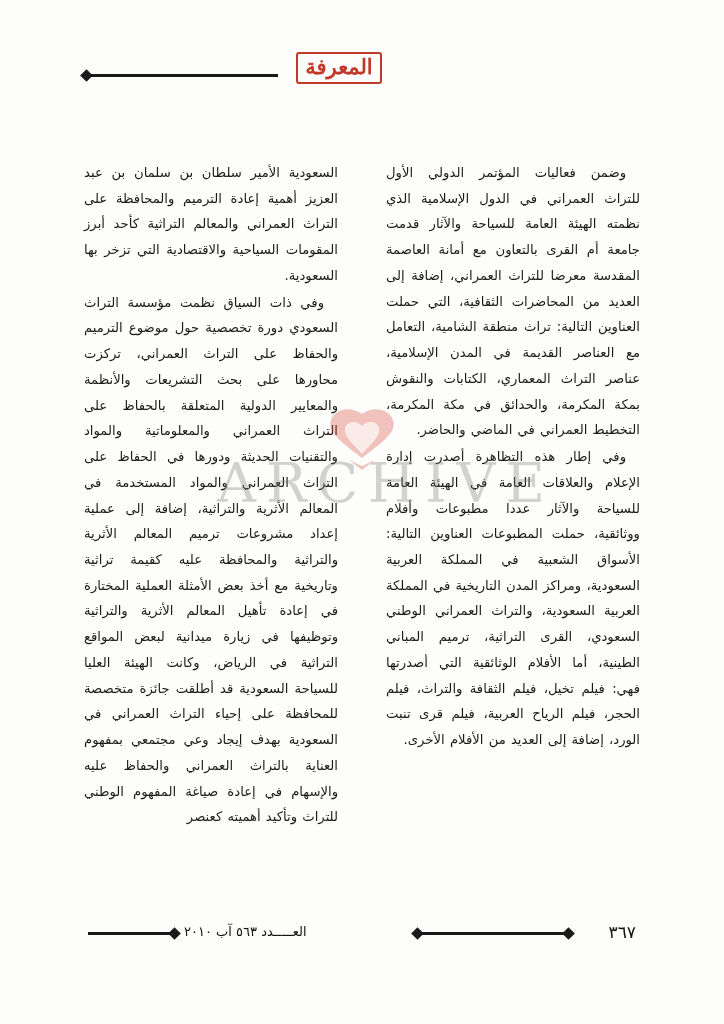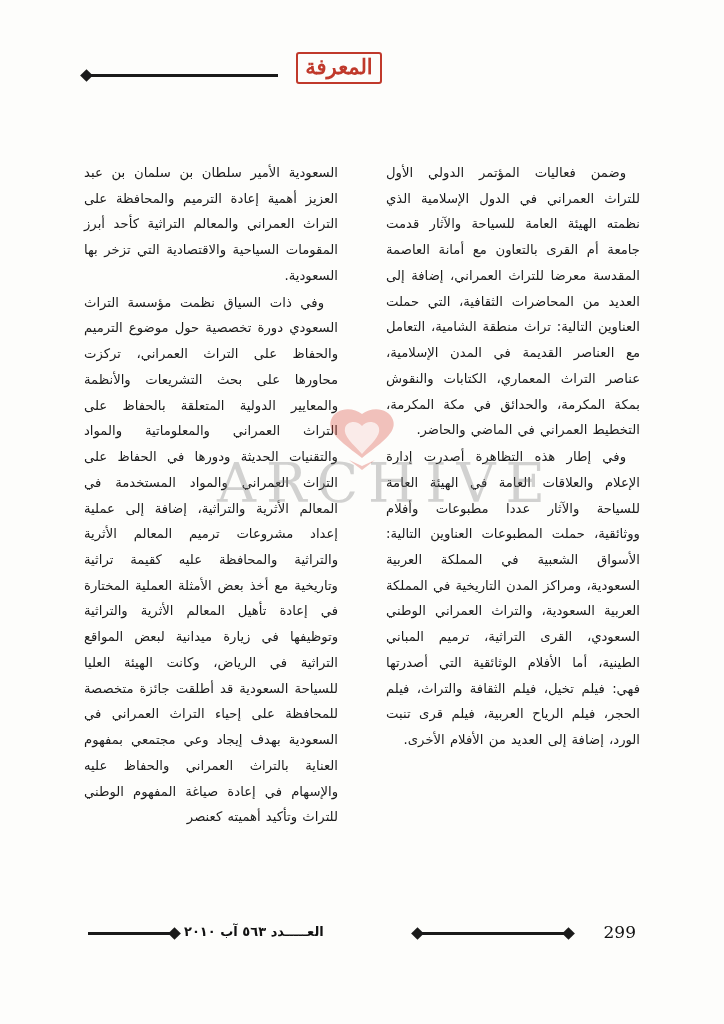--- a/index.html
+++ b/index.html
@@ -191,21 +191,20 @@
     transform: rotate(45deg);
   }
   .footer-issue {
     position: absolute;
     left: 96px;
     top: 2px;
     font-size: 13px;
     direction: rtl;
     color: #111;
     letter-spacing: 1px;
-    font-weight: bold;
   }
   .footer-rule2 {
     position: absolute;
     left: 0;
     top: 10px;
     width: 86px;
     height: 3px;
     background: #1a1a1a;
   }
   .footer-rule2:after {
@@ -248,19 +247,19 @@
   <div class="watermark">
     <svg class="wm-logo" viewBox="0 0 86 74">
       <path d="M43 10 C33 2 16 4 12 16 C8 28 22 38 43 54 C64 38 78 28 74 16 C70 4 53 2 43 10 Z" fill="#d94b3e" opacity="0.75"></path>
       <path d="M43 22 C38 16 28 17 26 24 C24 32 34 40 43 50 C52 40 62 32 60 24 C58 17 48 16 43 22 Z" fill="#ffffff" opacity="0.7"></path>
       <path d="M30 56 L43 66 L56 56 L43 62 Z" fill="#d94b3e" opacity="0.7"></path>
     </svg>
     <div class="wm-word">ARCHIVE</div>
   </div>
 
   <div class="footer">
-    <div class="footer-page">299</div>
+    <div class="footer-page">٣٦٧</div>
     <div class="footer-rule"></div>
     <div class="footer-issue">العـــــدد ٥٦٣ آب ٢٠١٠</div>
     <div class="footer-rule2"></div>
   </div>
 
 </div>
 
 </body></html>

